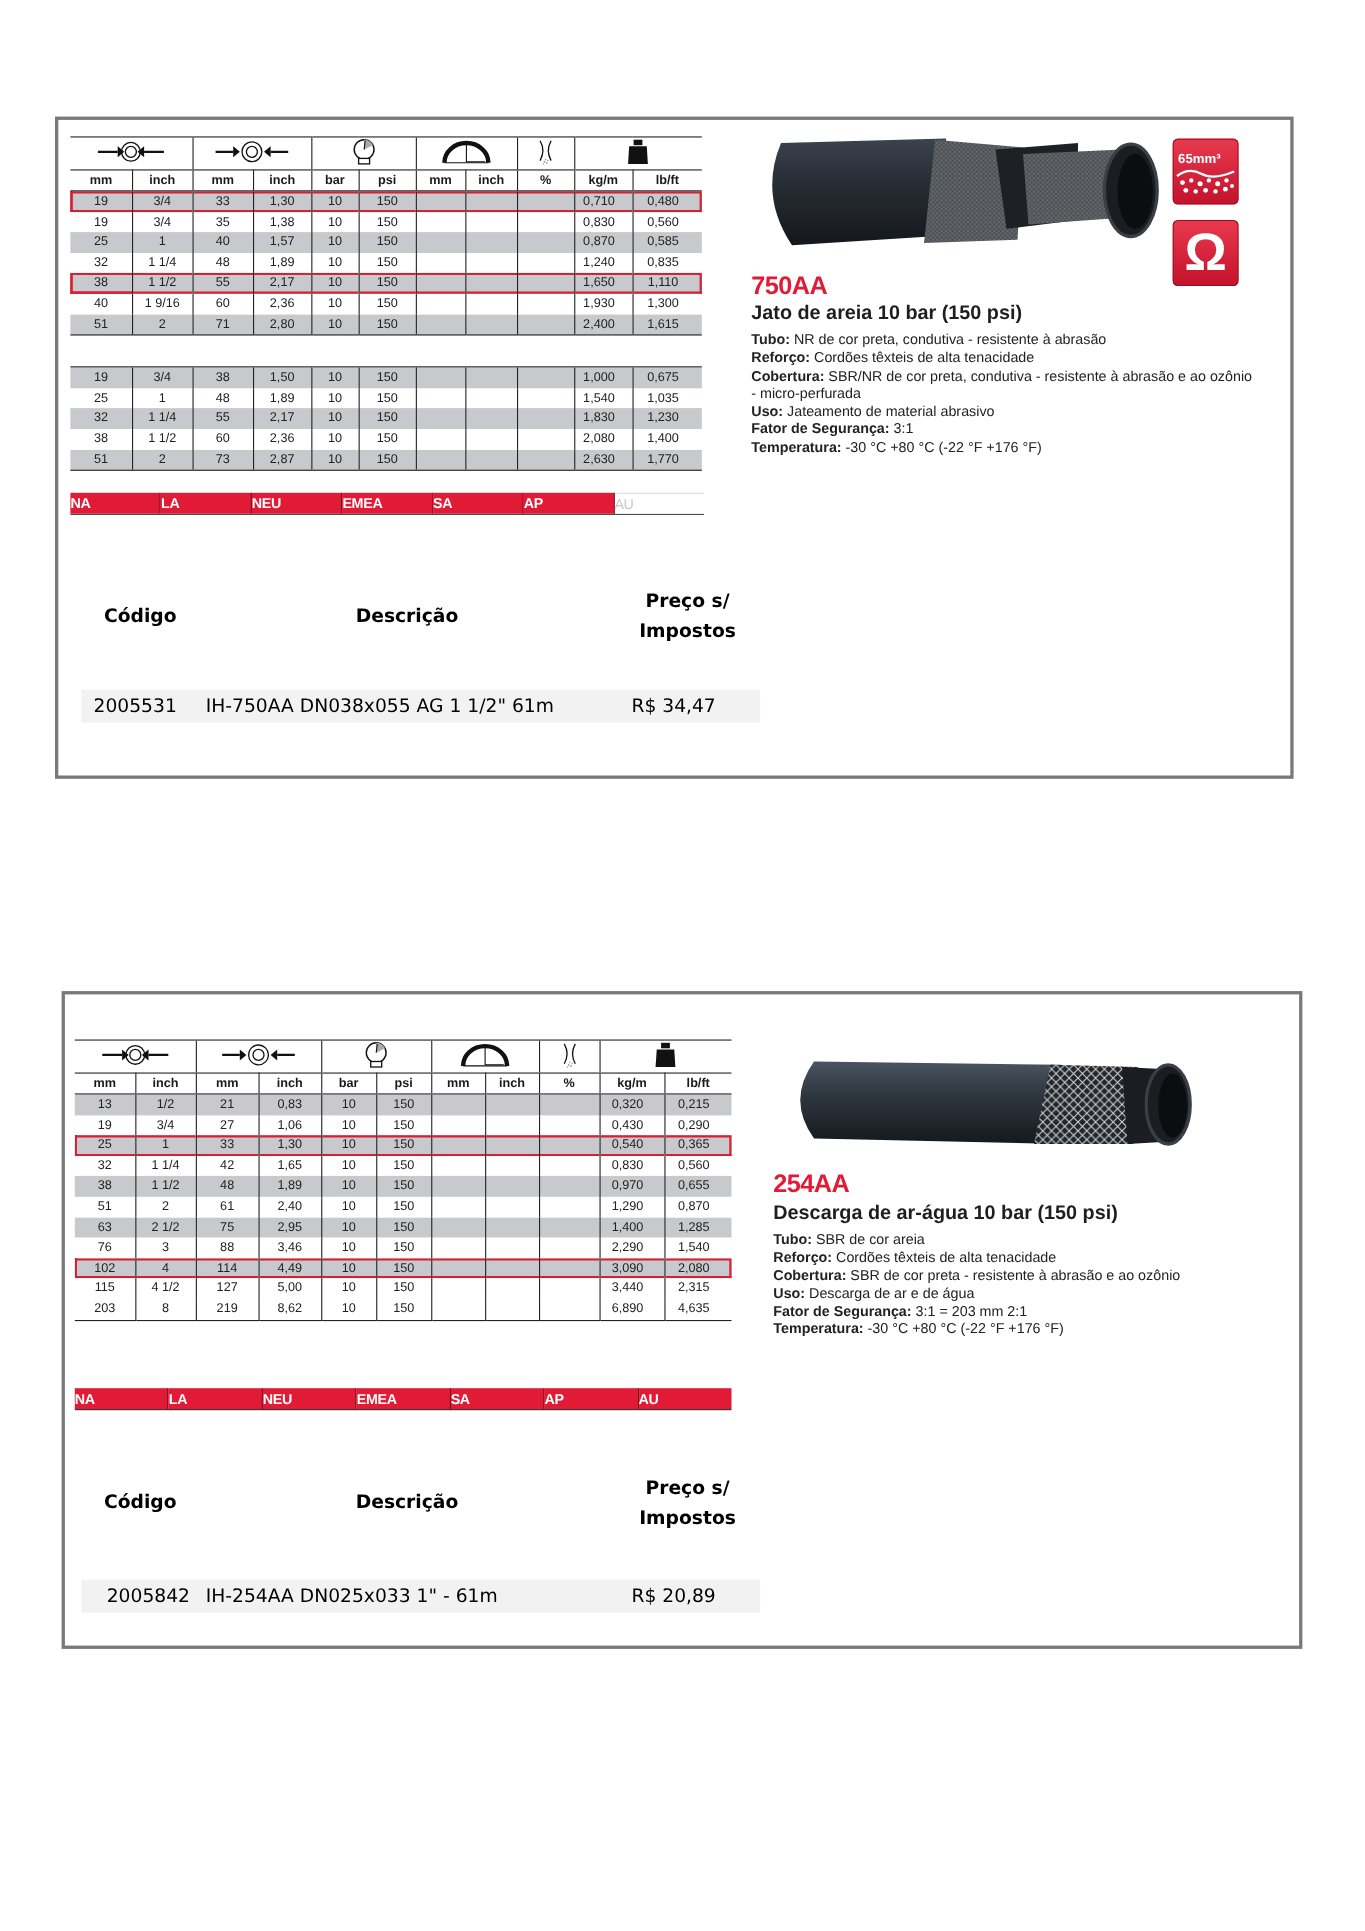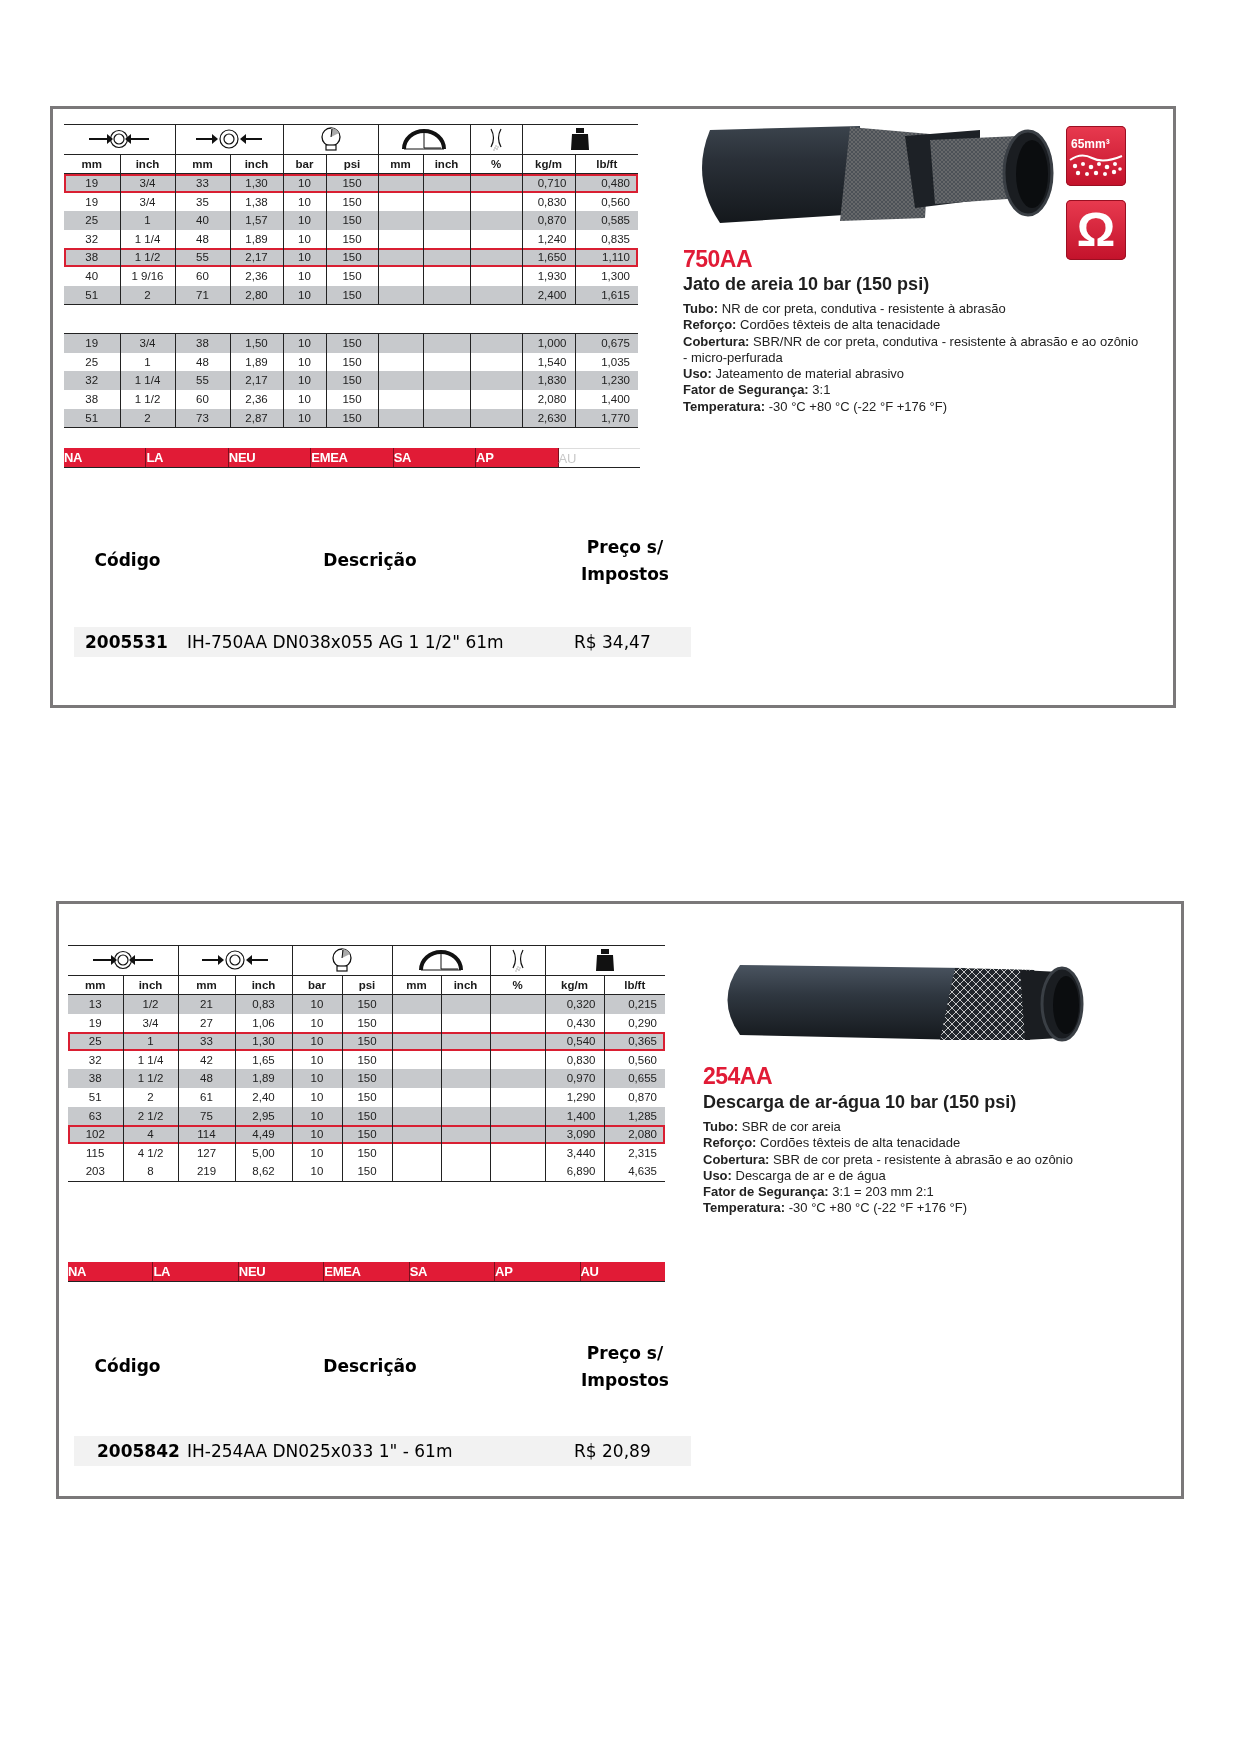--- a/index.html
+++ b/index.html
@@ -16,42 +16,42 @@
   .spec .unitrow th { height:18px; font-weight:bold; font-size:11.5px; border-bottom:1px solid #222; }
   .spec .vl { border-left:1px solid #222; }
   .spec tbody td { height:18.6px; line-height:18.6px; color:#222; }
   .spec tbody tr.shade td { background:#c7c9cc; }
   .spec tbody tr.hl td { box-shadow: inset 0 2px 0 #d91f32, inset 0 -2px 0 #d91f32; }
   .spec tbody tr.hl td.first { box-shadow: inset 2px 2px 0 #d91f32, inset 0 -2px 0 #d91f32, inset 2px -2px 0 #d91f32; }
   .spec tbody tr.hl td.last { box-shadow: inset -2px 2px 0 #d91f32, inset 0 -2px 0 #d91f32; }
   .spec tbody tr.endrow td { border-bottom:1.5px solid #222; }
   .spec tbody tr.gap td { height:28px; background:#fff; border:none; box-shadow:none; }
   .spec tbody tr.gapstart td { border-top:1.5px solid #222; }
-  .spec .r { text-align:right; padding-right:8px;margin-left:20px; }
+  .spec .r { text-align:center; padding-right:8px;margin-left:20px; }
 
   .regions { position:absolute; display:flex; height:19px; border-bottom:1px solid #222; }
   .regions .reg { flex:1; background:#e11b36; color:#fff; font-weight:bold; font-size:13px; 
                   line-height:19px; border-right:1px solid #7a0f1d; letter-spacing:-0.3px; }
   .regions .reg:last-child { border-right:none; }
   .regions .reg.off { background:#fff; color:#c8c8c8; font-weight:normal; border-top:1px solid #ddd; }
 
   .hose { position:absolute; }
   .badge { position:absolute; width:60px; height:60px; border-radius:5px;
            background:linear-gradient(#e83a4f,#c3122b); box-shadow:0 0 0 1px #9a0f22 inset; color:#fff; }
 
   .model { position:absolute; color:#e11b36; font-weight:bold; font-size:23px; letter-spacing:-0.5px; }
   .subtitle { position:absolute; font-weight:bold; font-size:18px; color:#1e1e1e; }
   .specs { position:absolute; font-size:13px; line-height:16.3px; color:#222; }
   .specs b { font-weight:bold; }
 
   .ptable { position:absolute; font-family:"DejaVu Sans", "Liberation Sans", sans-serif; color:#000; }
   .ph { position:absolute; font-weight:bold; font-size:17px; text-align:center; line-height:27px; }
   .prow { position:absolute; height:30px; background:#f2f2f2; font-size:17px; line-height:30px; }
   .prow span { position:absolute; top:0; }
-  .prow .code { font-weight:bold; }
+  .prow .code { font-weight:normal; }
 </style>
 </head>
 <body>
 
 <div class="frame" id="frame1"></div>
 
 <table class="spec" id="spec0" style="left:64px; top:124px; width:574px;">
     <colgroup>
       <col style="width:56px">
       <col style="width:55px">
@@ -523,20 +523,33 @@
         <td class="vl">75</td>
         <td class="vl">2,95</td>
         <td class="vl">10</td>
         <td class="vl">150</td>
         <td class="vl"></td>
         <td class="vl"></td>
         <td class="vl"></td>
         <td class="vl r">1,400</td>
         <td class="vl last r">1,285</td>
       </tr>
+      <tr class="">
+        <td class="first">76</td>
+        <td class="vl">3</td>
+        <td class="vl">88</td>
+        <td class="vl">3,46</td>
+        <td class="vl">10</td>
+        <td class="vl">150</td>
+        <td class="vl"></td>
+        <td class="vl"></td>
+        <td class="vl"></td>
+        <td class="vl r">2,290</td>
+        <td class="vl last r">1,540</td>
+      </tr>
       <tr class="shade hl">
         <td class="first">102</td>
         <td class="vl">4</td>
         <td class="vl">114</td>
         <td class="vl">4,49</td>
         <td class="vl">10</td>
         <td class="vl">150</td>
         <td class="vl"></td>
         <td class="vl"></td>
         <td class="vl"></td>

